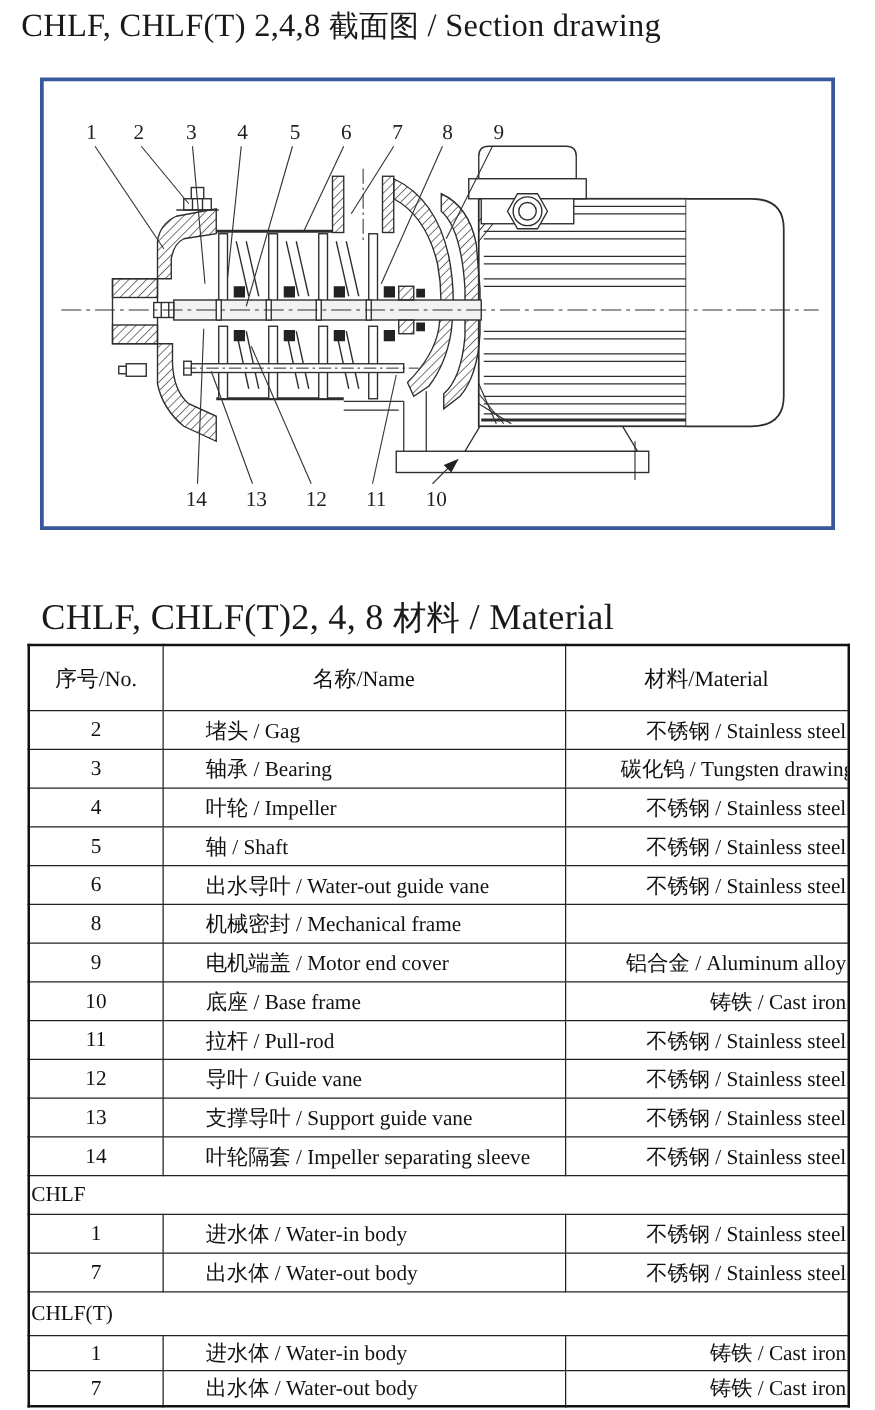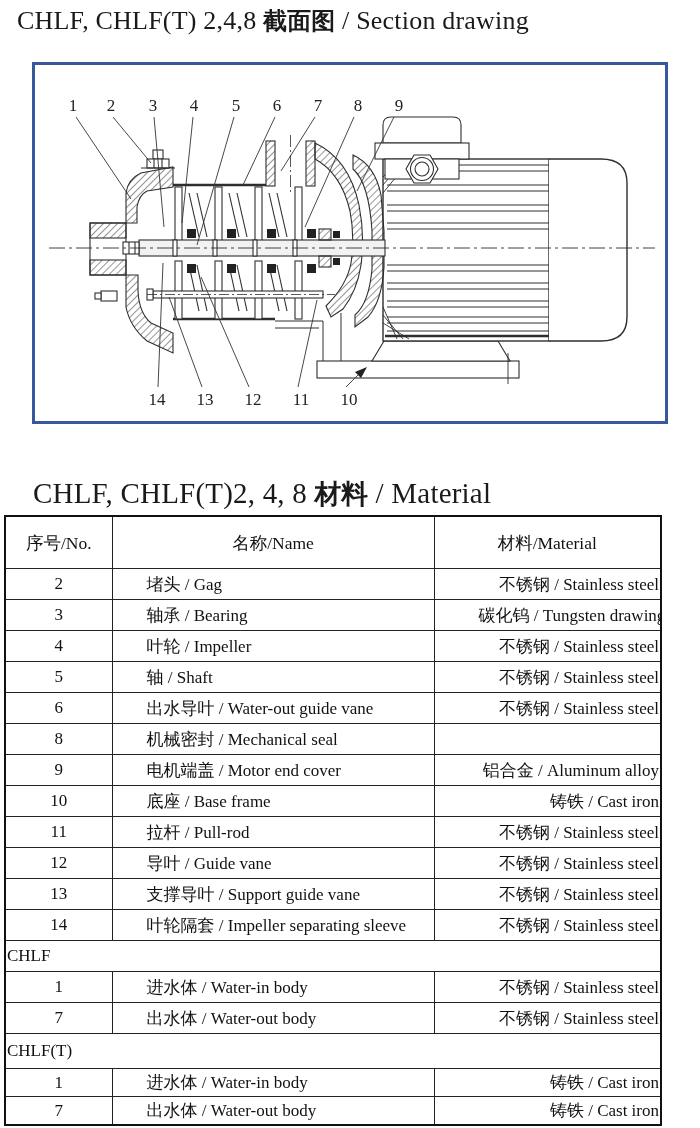--- a/index.html
+++ b/index.html
@@ -2,30 +2,30 @@
 <html><head>
 <meta charset="utf-8">
 <style>
   html,body{margin:0;padding:0;}
   body{
     width:700px;height:1128px;position:relative;background:#ffffff;
     font-family:"Liberation Serif","DejaVu Serif",serif;color:#1a1a1a;
     overflow:hidden;
   }
   .title{position:absolute;left:17px;white-space:nowrap;letter-spacing:.2px;}
-  .title .cjk-bold{font-weight:bold;font-family:"DejaVu Sans","Liberation Sans",sans-serif;font-size:.92em;}
+  .title .cjk-bold{font-weight:normal;font-family:"DejaVu Sans","Liberation Sans",sans-serif;font-size:.92em;}
   #section-title{top:5px;font-size:26px;}
   #material-title{top:476px;font-size:29px;margin-left:16px;}
   .drawing-box{
     position:absolute;left:32px;top:62px;width:630px;height:356px;
     border:3px solid #37589B;background:#ffffff;
   }
   .drawing-box svg{display:block;}
   table.material{
-    position:absolute;left:4px;top:515px;width:656px;
+    position:absolute;left:22px;top:515px;width:656px;
     border-collapse:collapse;table-layout:fixed;
     font-size:17px;color:#111;padding-left:44px;
   }
   table.material td{border:1px solid #222;vertical-align:middle;overflow:hidden;white-space:nowrap;}
   table.material{border:2px solid #111;}
   tr.hdr td{height:49px;text-align:center;font-size:17.5px;}
   tr.row td{height:28px;}
   tr.row-sm td{height:25px;}
   tr.sect td{height:28px;text-align:left;}
   tr.sect-t td{height:32px;}
@@ -282,21 +282,21 @@
       <td class="c-name">轴 / Shaft</td>
       <td class="c-mat">不锈钢 / Stainless steel</td>
     </tr>
     <tr class="row">
       <td class="c-no">6</td>
       <td class="c-name">出水导叶 / Water-out guide vane</td>
       <td class="c-mat">不锈钢 / Stainless steel</td>
     </tr>
     <tr class="row">
       <td class="c-no">8</td>
-      <td class="c-name">机械密封 / Mechanical seal</td>
+      <td class="c-name">机械密封 / Mechanical frame</td>
       <td class="c-mat"></td>
     </tr>
     <tr class="row">
       <td class="c-no">9</td>
       <td class="c-name">电机端盖 / Motor end cover</td>
       <td class="c-mat">铝合金 / Aluminum alloy</td>
     </tr>
     <tr class="row">
       <td class="c-no">10</td>
       <td class="c-name">底座 / Base frame</td>

